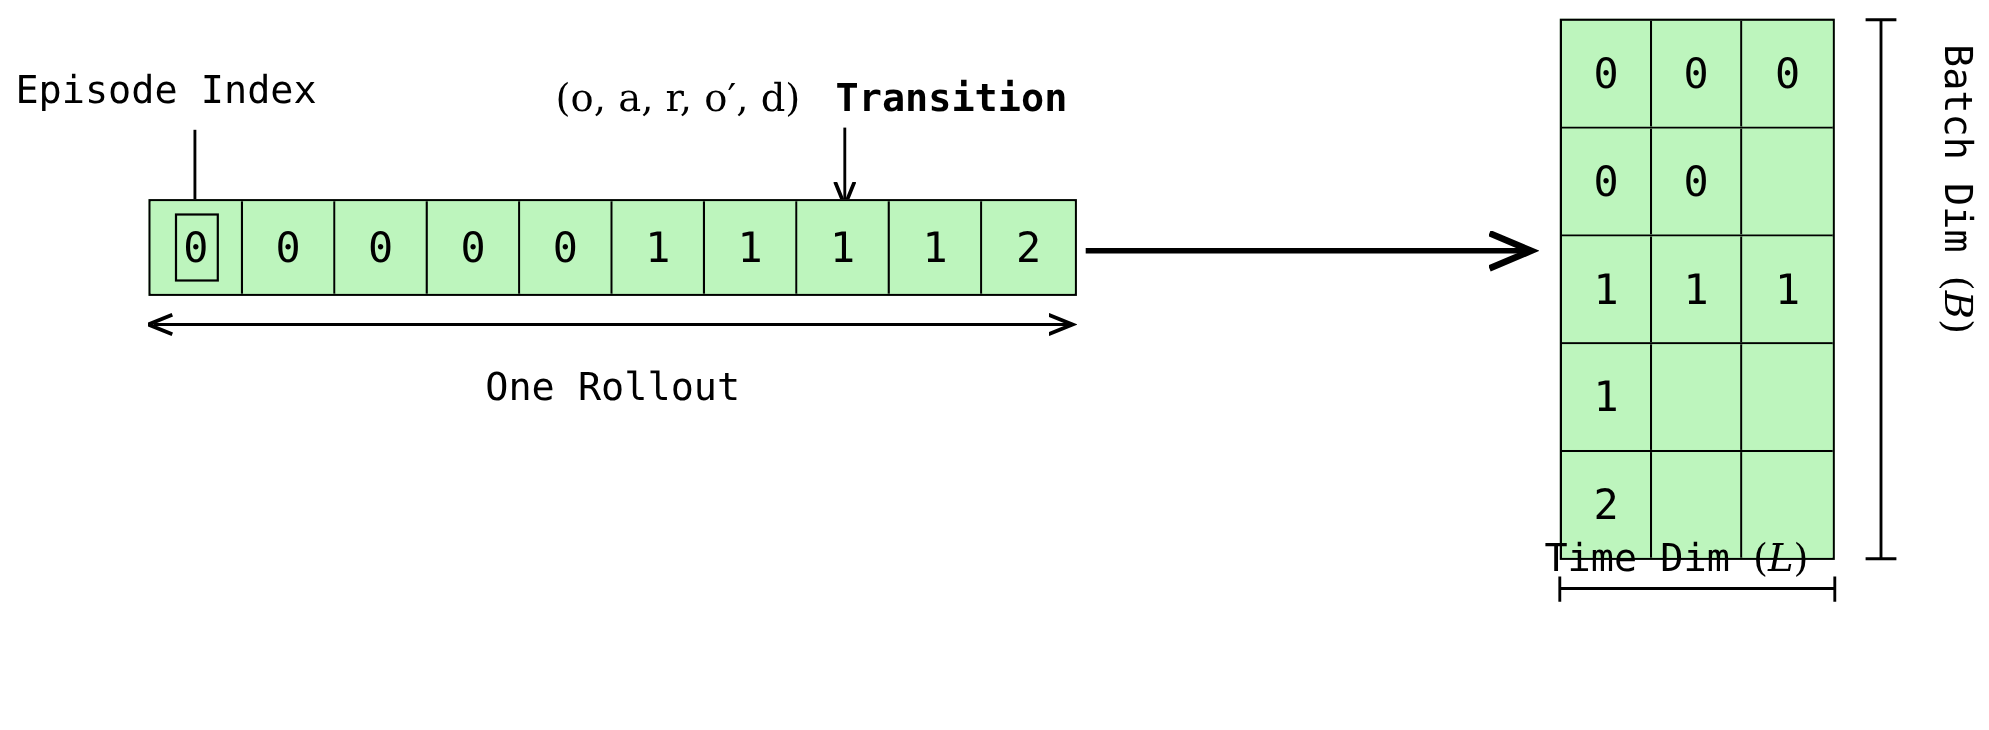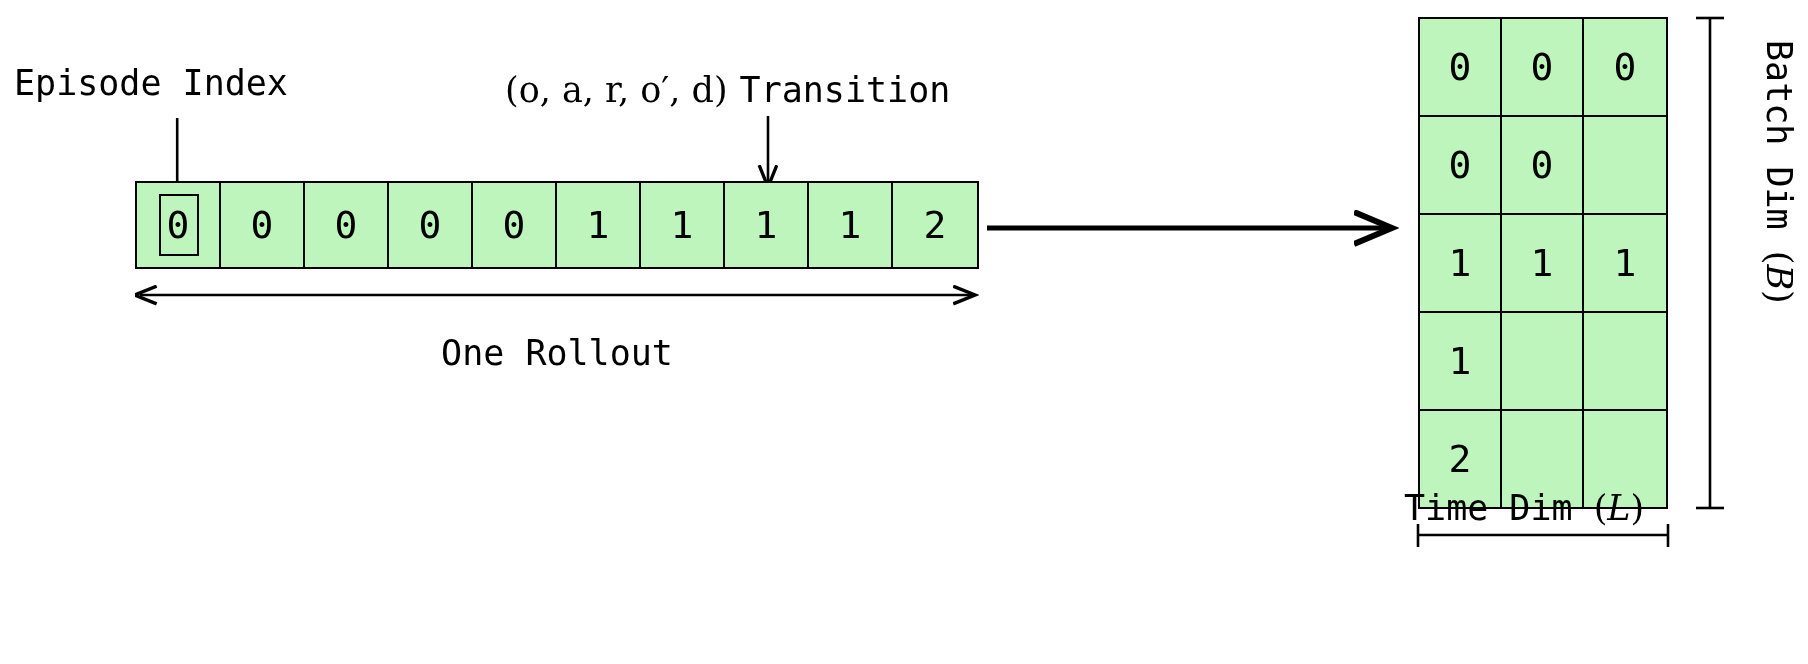--- a/index.html
+++ b/index.html
@@ -114,21 +114,21 @@
 </style>
 </head>
 <body>
 
 <div id="canvas">
 
   <div class="abs mono-label" style="left:14px; top:66px;">Episode Index</div>
 
   <div class="abs" style="left:505px; top:73px; display:flex; align-items:baseline;">
     <span class="math-upright">(o, a, r, o′, d)</span>
-    <span class="mono-label" style="margin-left:12px;">Transition</span>
+    <span class="mono-label" style="margin-left:32px;font-weight:bold;">Transition</span>
   </div>
 
   <svg class="overlay" viewBox="0 0 1808 664" xmlns="http://www.w3.org/2000/svg">
     <defs>
       <marker id="ah" markerWidth="10" markerHeight="10" refX="8" refY="4" orient="auto" markerUnits="strokeWidth">
         <path d="M0,0.6 L8.4,4 L0,7.4" fill="none" stroke="#000" stroke-width="1.3"></path>
       </marker>
       <marker id="ah-big" markerWidth="9" markerHeight="9" refX="7.2" refY="3.6" orient="auto" markerUnits="strokeWidth">
         <path d="M0,0.4 L7.6,3.6 L0,6.8" fill="none" stroke="#000" stroke-width="1.2"></path>
       </marker>

